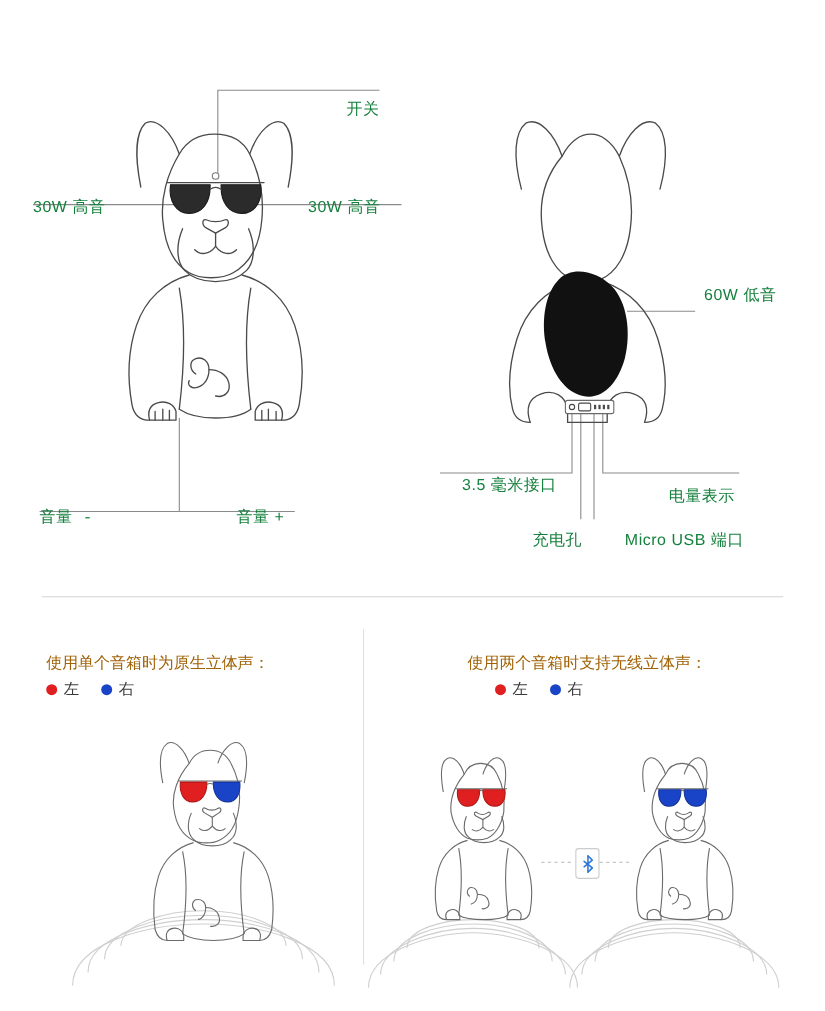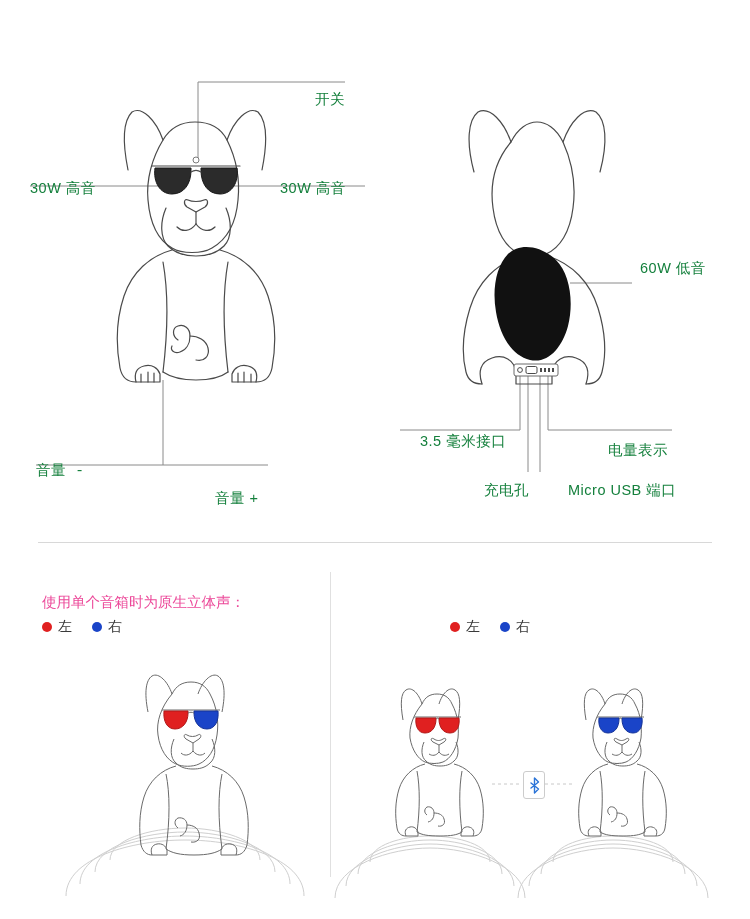--- a/index.html
+++ b/index.html
@@ -40,21 +40,21 @@
     position: absolute;
     left: 330px;
     top: 572px;
     width: 1px;
     height: 305px;
     background: #e0e0e0;
   }
   .caption {
     position: absolute;
     font-size: 14.5px;
-    color: #ec4899;
+    color: #a16207;
     white-space: nowrap;
   }
   .legend {
     position: absolute;
     display: flex;
     align-items: center;
     gap: 6px;
     font-size: 14px;
     color: #3a3a3a;
   }
@@ -262,21 +262,21 @@
   </svg>
 
   <div class="label" style="left:315px; top:90px;">开关</div>
 
   <div class="label" style="left:30px; top:188px; transform:translateY(-50%);">30W 高音</div>
 
   <div class="label" style="left:280px; top:188px; transform:translateY(-50%);">30W 高音</div>
 
   <div class="label" style="left:36px; top:470px; transform:translateY(-50%);font-family:Liberation Mono, monospace;">音量 -</div>
 
-  <div class="label" style="left:215px; top:498px; transform:translateY(-50%);">音量 +</div>
+  <div class="label" style="left:215px; top:470px; transform:translateY(-50%);">音量 +</div>
 
   <div class="label" style="left:640px; top:268px; transform:translateY(-50%);">60W 低音</div>
 
   <div class="label" style="left:420px; top:441px; transform:translate(-0%,-50%);">3.5 毫米接口</div>
 
   <div class="label" style="left:608px; top:441px;">电量表示</div>
 
   <div class="label" style="left:484px; top:481px;">充电孔</div>
 
   <div class="label" style="left:544px; top:481px;margin-left:24px;">Micro USB 端口</div>
@@ -287,20 +287,21 @@
   <div class="caption" style="left:42px; top:593px;">使用单个音箱时为原生立体声：</div>
 
   <div class="legend" style="left:42px; top:618px;">
     <span class="dot left"></span>
     <span>左</span>
     <span class="sep"></span>
     <span class="dot right"></span>
     <span>右</span>
   </div>
 
+  <div class="caption" style="left:425px; top:593px;">使用两个音箱时支持无线立体声：</div>
 
   <div class="legend" style="left:450px; top:618px;">
     <span class="dot left"></span>
     <span>左</span>
     <span class="sep"></span>
     <span class="dot right"></span>
     <span>右</span>
   </div>
 
   <div class="bt-badge" style="left:523px; top:771px;">

